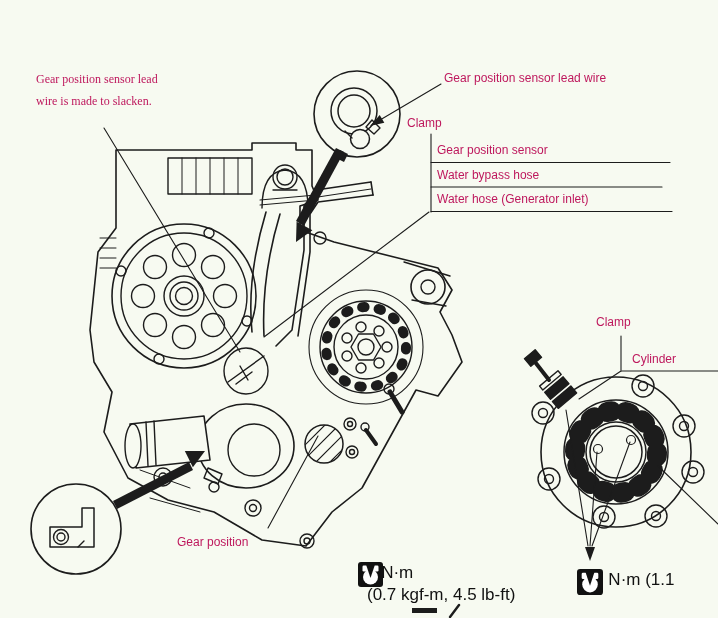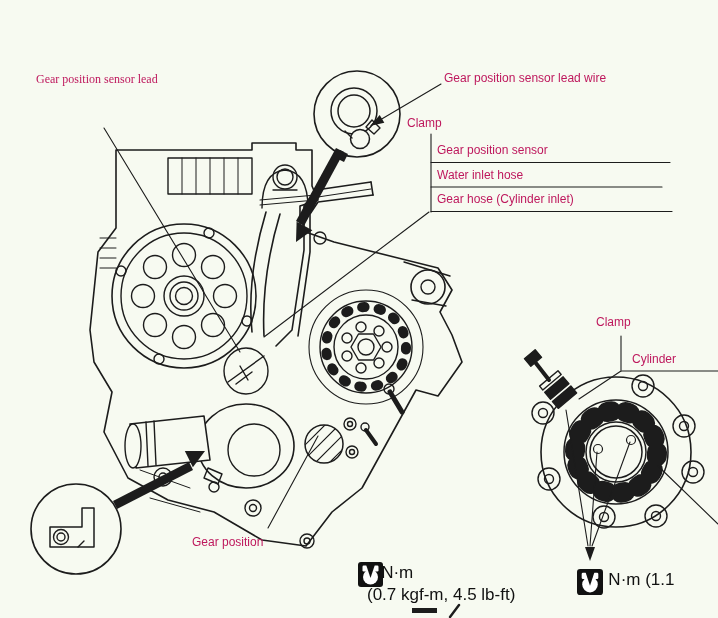--- a/index.html
+++ b/index.html
@@ -237,35 +237,36 @@
     </g>
 
     <g>
       <rect x="412" y="608" width="25" height="5" fill="#1c1c1c" stroke="none"></rect>
       <path stroke-width="2.4" d="M450,617 L459,605"></path>
     </g>
   </svg>
 
   <div class="lbl wrap" style="left:36px;top:68px;width:236px;font-family:Liberation Serif, serif;">
     <div>Gear position sensor lead</div>
+    <div>wire is made to slacken.</div>
   </div>
 
   <div class="lbl" style="left:444px;top:67px;">Gear position sensor lead wire</div>
 
   <div class="lbl" style="left:407px;top:112px;">Clamp</div>
 
   <div class="lbl" style="left:437px;top:139px;">Gear position sensor</div>
-  <div class="lbl" style="left:437px;top:164px;">Water inlet hose</div>
-  <div class="lbl" style="left:437px;top:188px;">Gear hose (Cylinder inlet)</div>
+  <div class="lbl" style="left:437px;top:164px;">Water bypass hose</div>
+  <div class="lbl" style="left:437px;top:188px;">Water hose (Generator inlet)</div>
 
   <div class="lbl" style="left:596px;top:311px;">Clamp</div>
 
   <div class="lbl" style="left:632px;top:348px;">Cylinder</div>
 
-  <div class="lbl" style="left:192px;top:531px;">
+  <div class="lbl" style="left:177px;top:531px;">
     <div>Gear position</div>
   </div>
 
   <div class="torque-row" style="left:358px;top:562px;">
     <svg class="t-icon" width="25" height="25" viewBox="0 0 25 25">
       <rect x="0" y="0" width="25" height="25" rx="3" fill="#111111"></rect>
       <circle cx="12.5" cy="15" r="7.5" fill="#ffffff"></circle>
       <rect x="4.5" y="3.5" width="5.5" height="6" rx="1.2" fill="#ffffff"></rect>
       <rect x="15" y="3.5" width="5.5" height="6" rx="1.2" fill="#ffffff"></rect>
       <path d="M12.5,16 L8,2.5 L17,2.5 Z" fill="#111111"></path>

